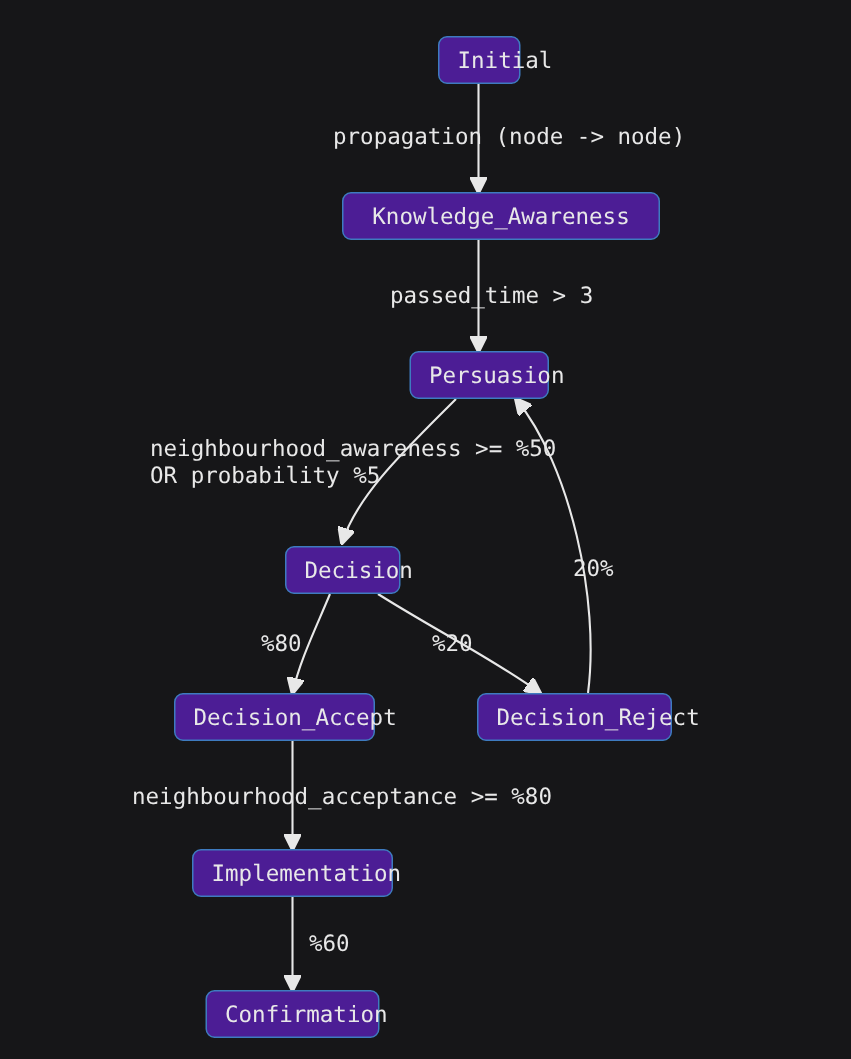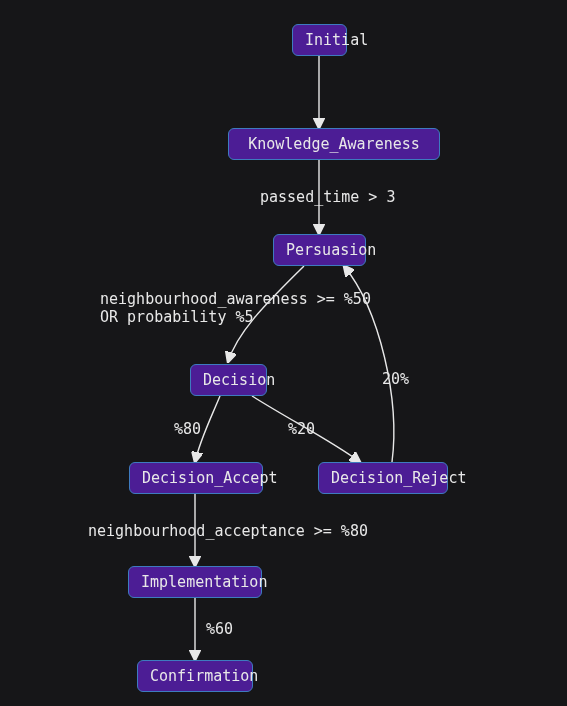--- a/index.html
+++ b/index.html
@@ -82,28 +82,29 @@
   </svg>
 
   <div class="node" style="left:292px; top:24px; width:55px;">Initial</div>
 
   <div class="node" style="left:228px; top:128px; width:212px;">Knowledge_Awareness</div>
 
   <div class="node" style="left:273px; top:234px; width:93px;">Persuasion</div>
 
   <div class="node" style="left:190px; top:364px; width:77px;">Decision</div>
 
-  <div class="node" style="left:129px; top:462px; width:134px;">Decision_Accept</div>
+  <div class="node" style="left:116px; top:462px; width:134px;">Decision_Accept</div>
 
   <div class="node" style="left:318px; top:462px; width:130px;">Decision_Reject</div>
 
   <div class="node" style="left:128px; top:566px; width:134px;">Implementation</div>
 
   <div class="node" style="left:137px; top:660px; width:116px;">Confirmation</div>
 
+  <div class="edge-label" style="left:222px; top:82px;">propagation (node -&gt; node)</div>
 
   <div class="edge-label" style="left:260px; top:188px;">passed_time &gt; 3</div>
 
   <div class="edge-label" style="left:100px; top:290px;">neighbourhood_awareness &gt;= %50
 OR probability %5</div>
 
   <div class="edge-label" style="left:174px; top:420px;text-align:center;">%80</div>
 
   <div class="edge-label" style="left:288px; top:420px;">%20</div>
 

